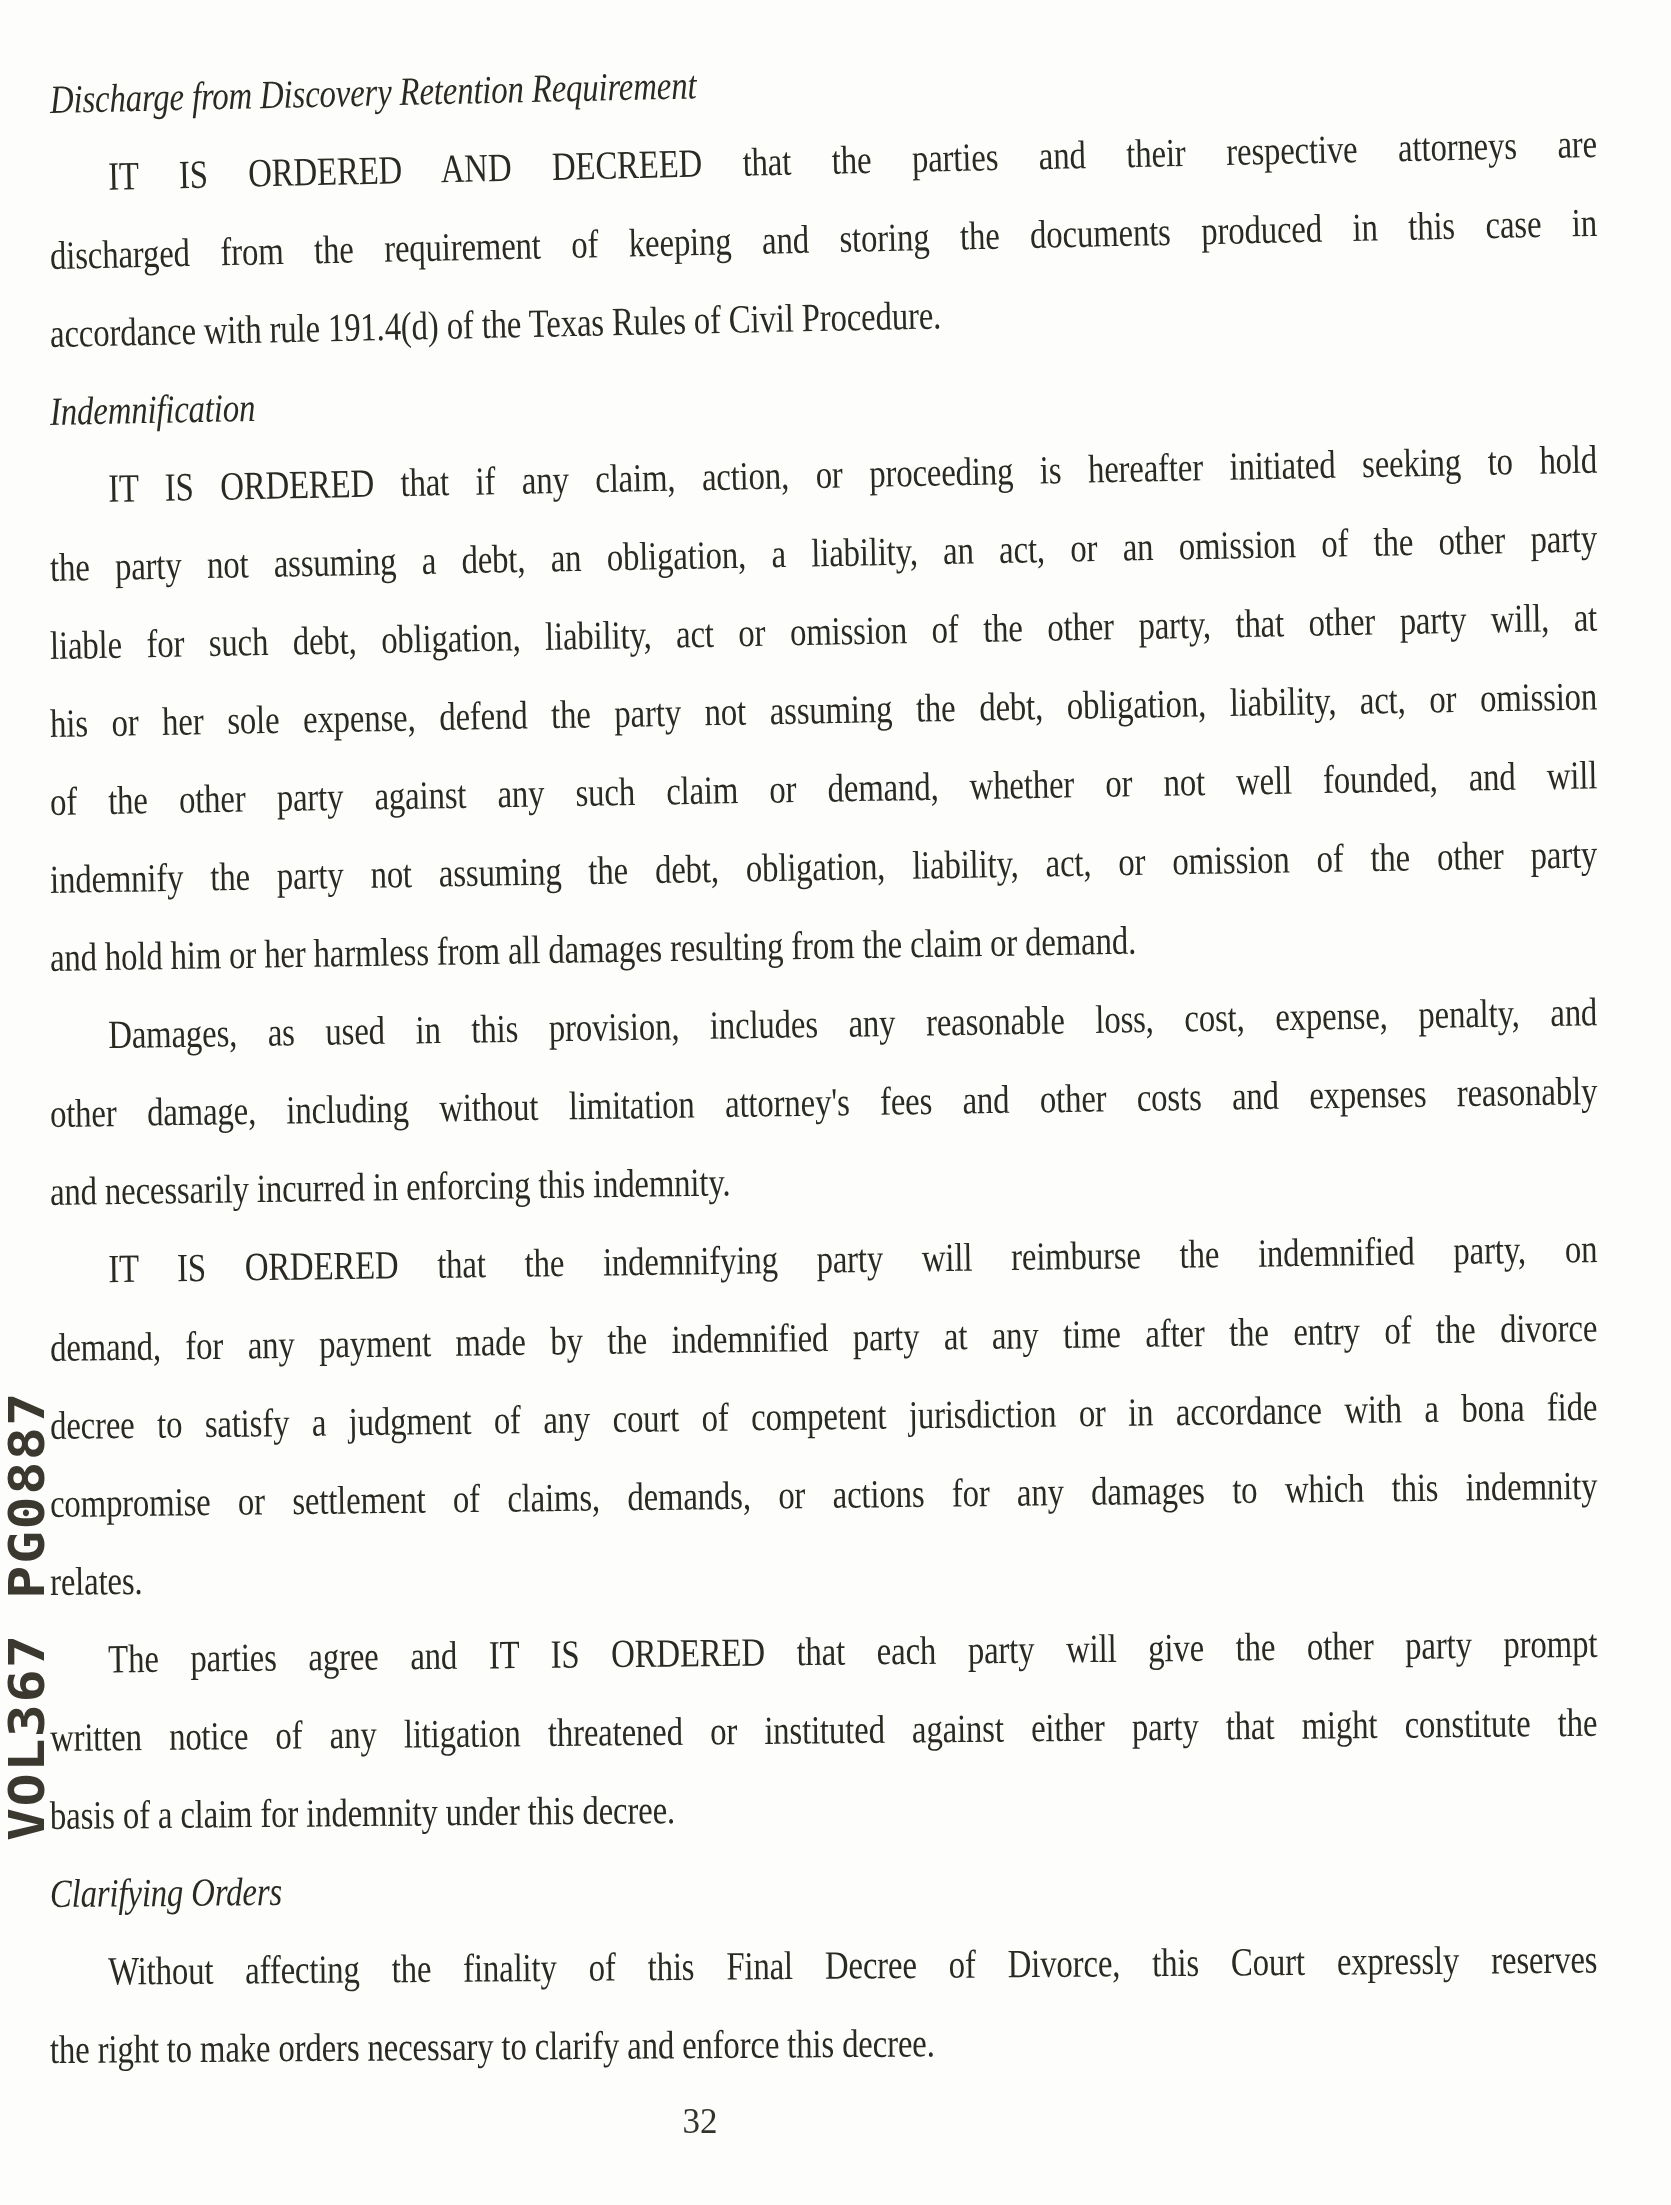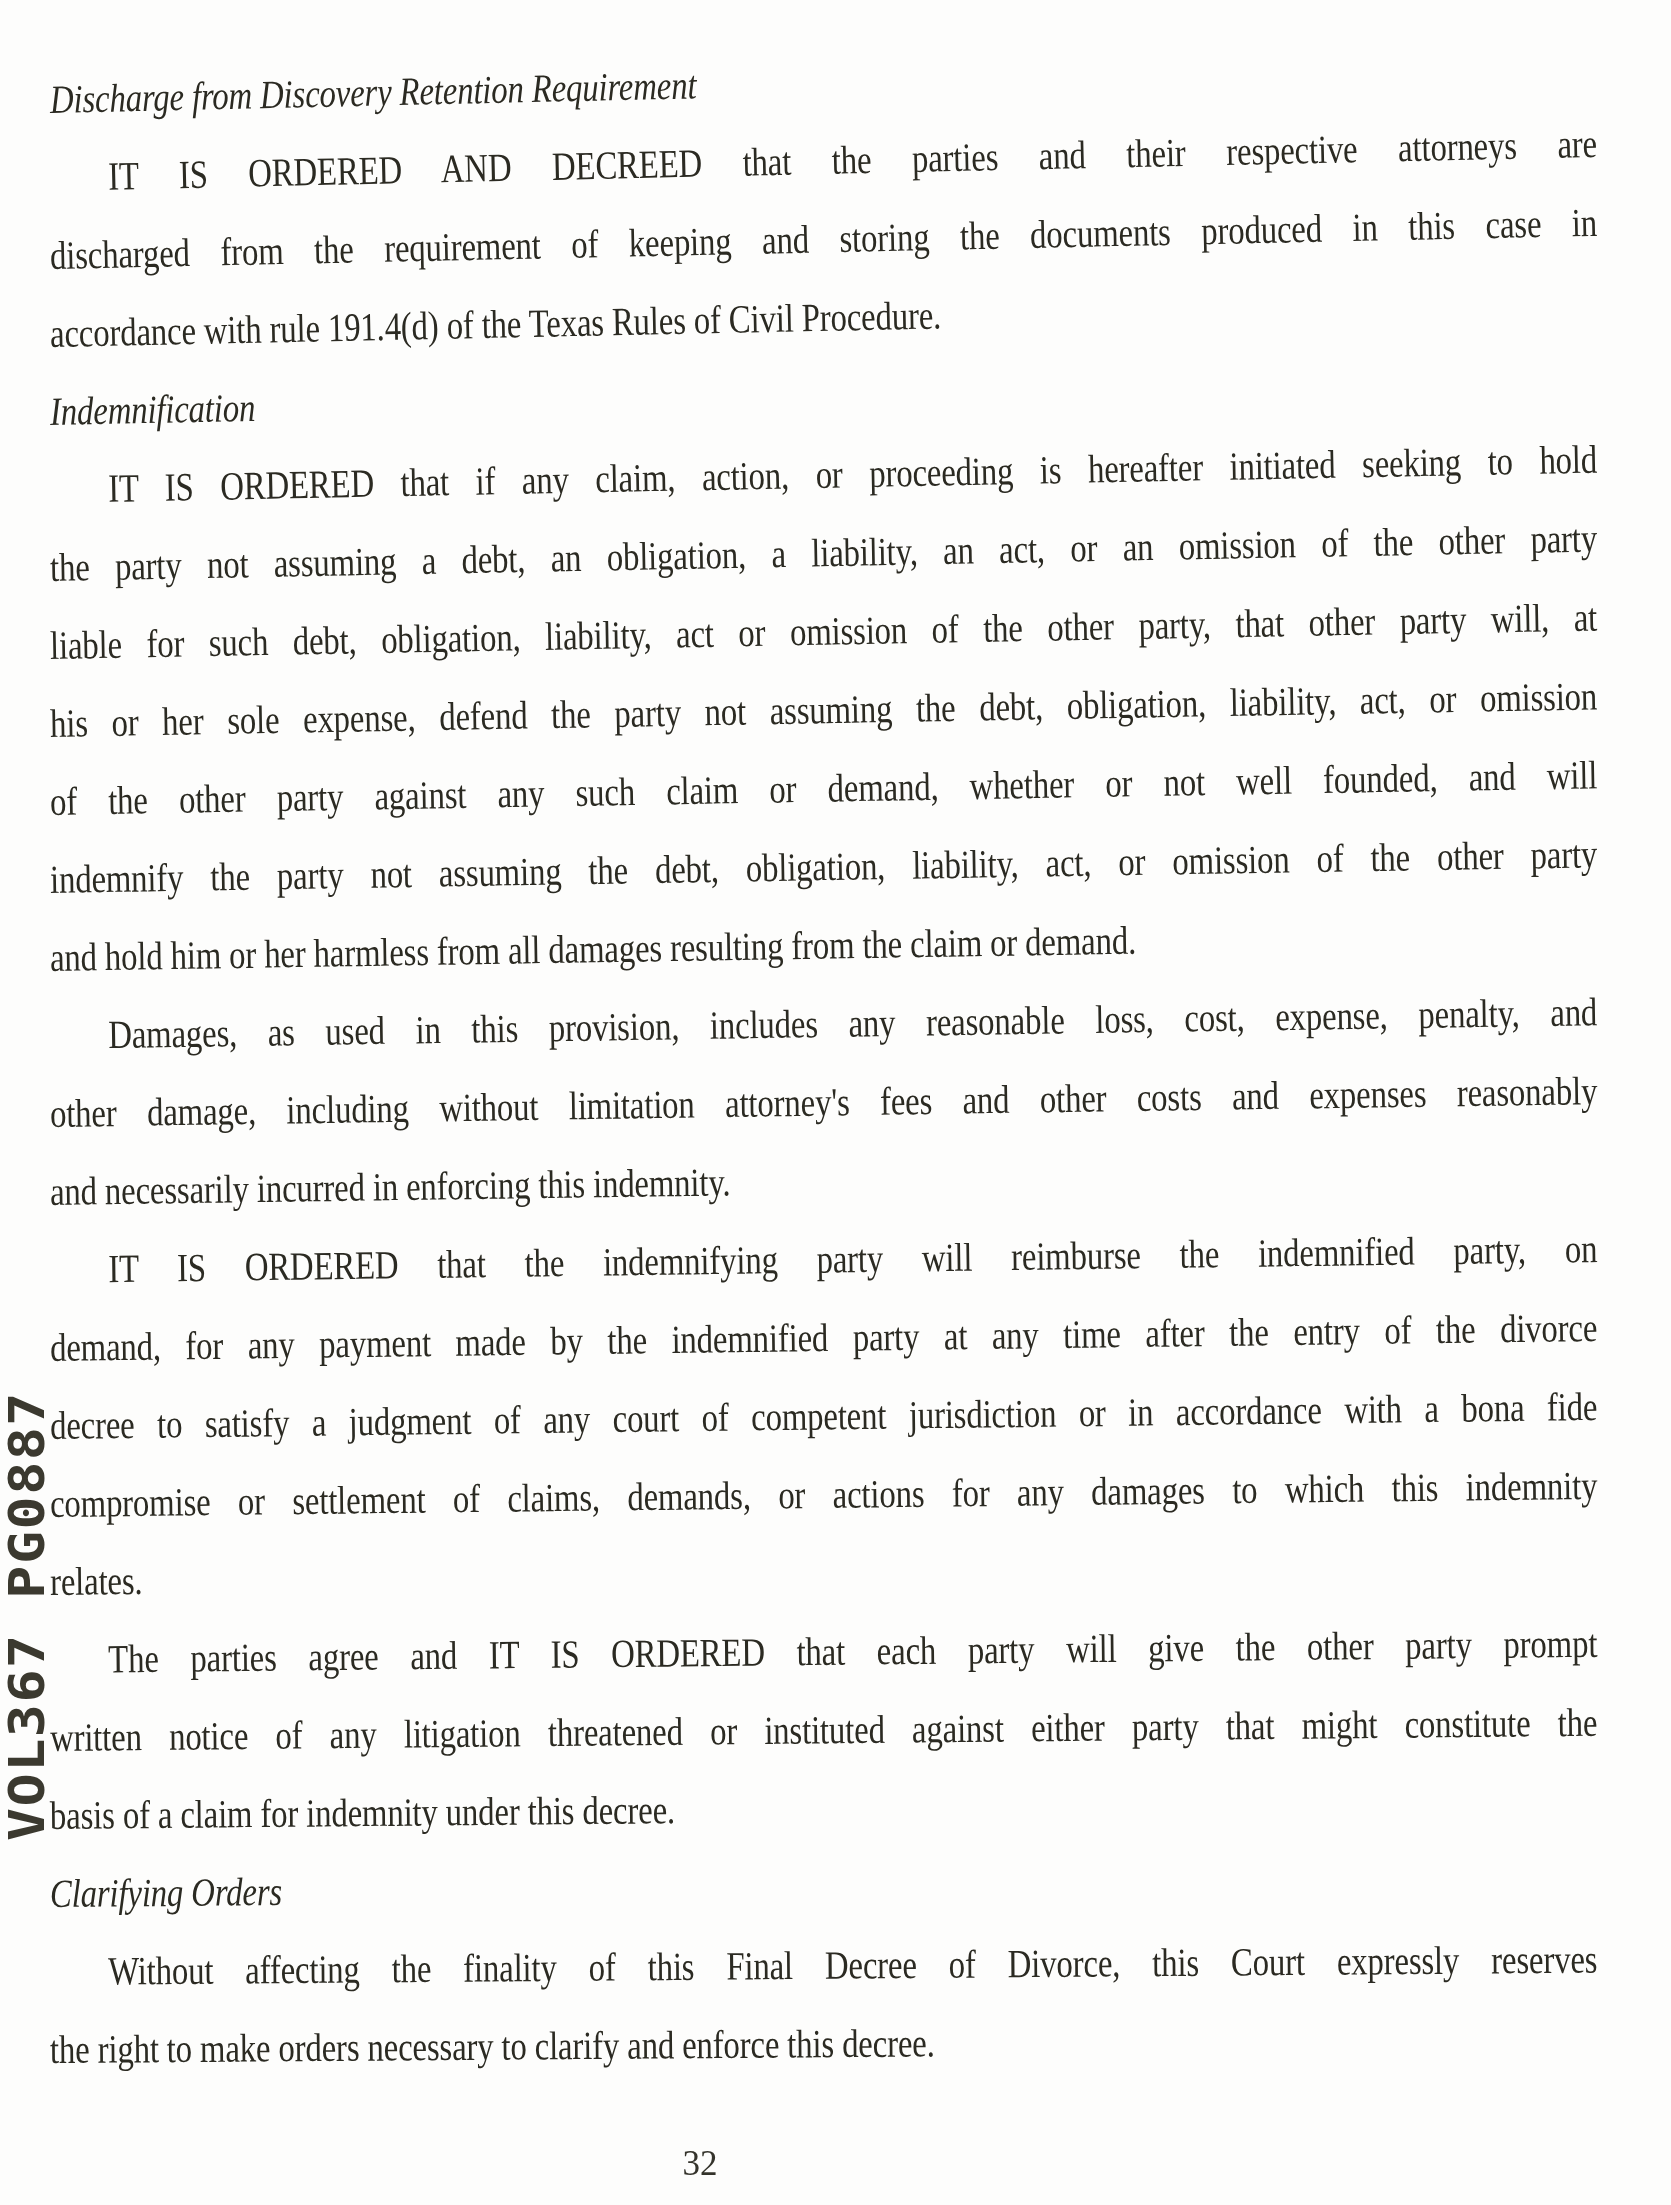--- a/index.html
+++ b/index.html
@@ -59,21 +59,20 @@
     white-space: nowrap;
   }
   .pagenum {
     position: absolute;
     left: 0;
     top: 2102px;
     width: 1400px;
     text-align: center;
     font-size: 35px;
     color: #34332b;
-    margin-top: 42px;
   }
 </style>
 </head>
 <body>
 
 <div class="page">
   <div class="stamp">VOL367 PG0887</div>
 
   <div class="content">
       <div class="line heading" style="transform: rotate(-1.3deg) scaleX(0.82);">Discharge from Discovery Retention Requirement</div>

